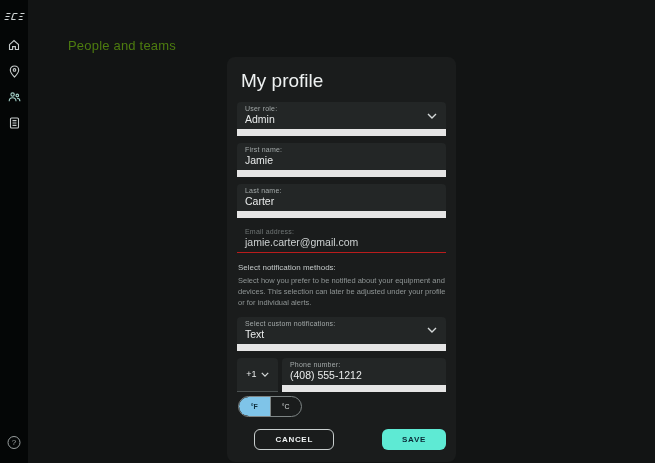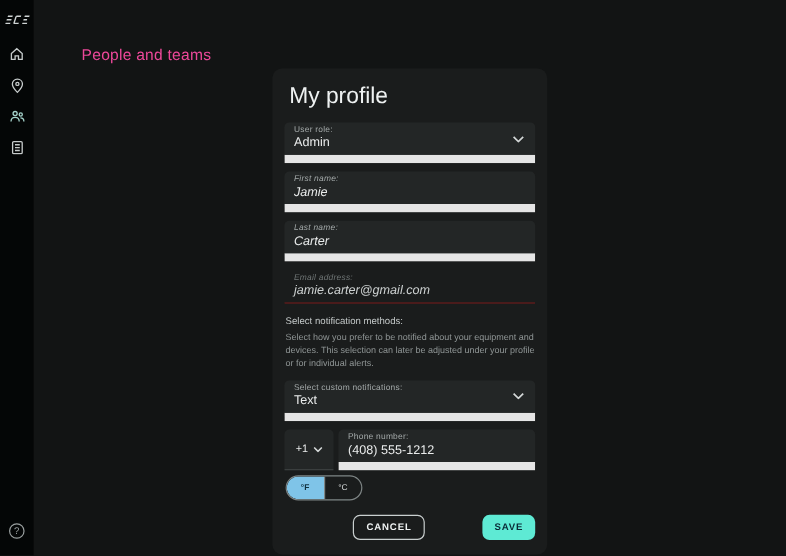--- a/index.html
+++ b/index.html
@@ -24,34 +24,34 @@
   .nav-item.active svg { stroke: #a5d3cb; }
   .help {
     position: absolute; bottom: 14px; left: 50%; transform: translateX(-50%);
     width: 13px; height: 13px; border: 1px solid #9aa0a0; border-radius: 50%;
     display: flex; align-items: center; justify-content: center;
     font-size: 8px; color: #9aa0a0; cursor: pointer;
   }
   
   .page-title {
     position: absolute; left: 68px; top: 38px;
-    font-size: 13px; letter-spacing: .2px; color: #ec4899;
+    font-size: 13px; letter-spacing: .2px; color: #4d7c0f;
   }
   
   .card {
     position: absolute; left: 227px; top: 57px; width: 229px;
     background: #1a1c1c; border-radius: 8px; padding: 10px 10px 12px 10px;
   }
   .card-title { font-size: 19px; color: #eef1f1; margin: 3px 0 10px 4px; }
   .field {
     background: #232626; border-radius: 4px 4px 0 0;
     border-bottom: 7px solid #e5e5e5;
     padding: 3px 8px 4px 8px; position: relative; cursor: text;
   }
-  .field + .field, .stack > * + * { margin-top: 7px; font-style: italic; }
+  .field + .field, .stack > * + * { margin-top: 7px; }
   .f-label { font-size: 7px; color: #a3a9a9; letter-spacing: .2px; }
   .f-value { font-size: 10.5px; color: #e9ebeb; margin-top: 1px; }
   .select { cursor: pointer; }
   .chev { position: absolute; right: 9px; top: 50%; transform: translateY(-50%); display: flex; }
   .field.plain { background: transparent; border-bottom: 1px solid #b91c1c; }
   .field.plain .f-label { color: #6f7575; }
   .field.plain .f-value { color: #cdd1d1; }
   .section-label { font-size: 8px; color: #c3c8c8; margin: 10px 0 0 1px; }
   .section-desc { font-size: 7.5px; line-height: 1.45; color: #8f9595; margin: 4px 16px 0 1px; width: 209px; }
   .phone-row { display: flex; gap: 4px; margin-top: 7px; }
@@ -69,21 +69,21 @@
   }
   .seg {
     flex: 1; border: none; background: transparent; color: #d6dada;
     font-size: 7px; font-family: "Liberation Sans", sans-serif; cursor: pointer;
     display: flex; align-items: center; justify-content: center;
   }
   .seg.active { background: #7fc4e8; color: #10313f; border-radius: 11px 0 0 11px; font-weight: bold; }
   .seg.right { border-left: 1px solid #7e8585; }
   .btn-row { display: flex; justify-content: flex-end; gap: 6px; margin-top: 12px; }
   .btn {
-    height: 21px; padding: 0 10px; border-radius: 6px;
+    height: 21px; padding: 0 20px; border-radius: 6px;
     font-size: 8px; font-weight: bold; letter-spacing: .7px;
     font-family: "Liberation Sans", sans-serif; cursor: pointer;
     display: flex; align-items: center; justify-content: center;
   }
   .btn.ghost { background: transparent; border: 1px solid #c9cfcf; color: #eef1f1; }
   .btn.primary { background: #5eead4; border: none; color: #0a2836; margin-left: 42px; }
 </style>
 </head>
 <body>
 

